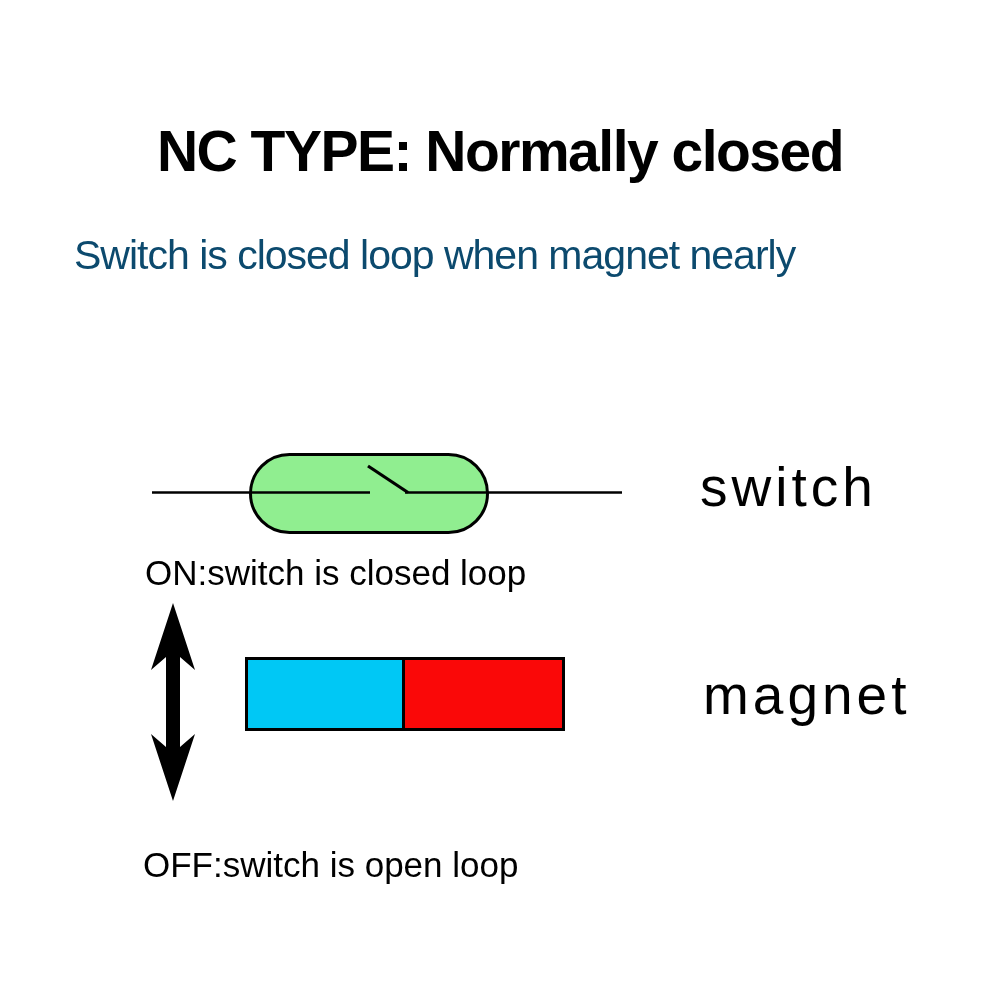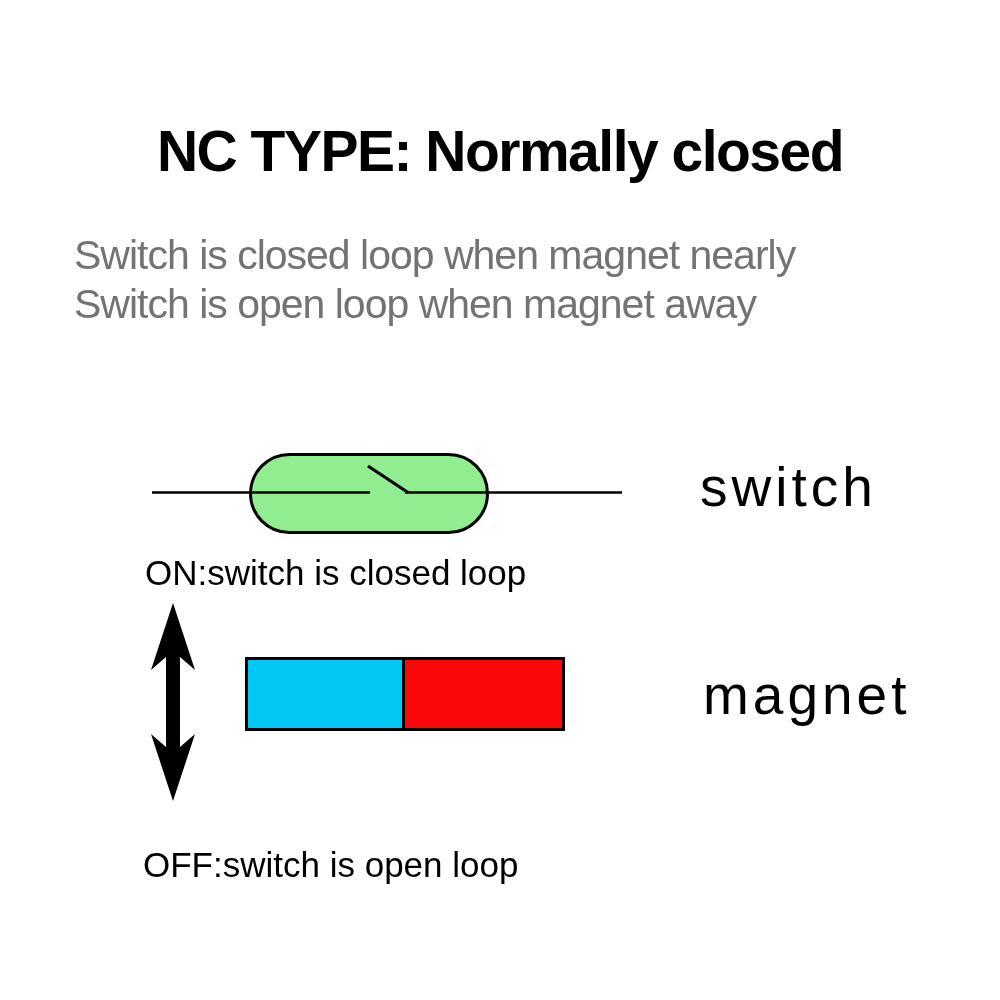--- a/index.html
+++ b/index.html
@@ -27,21 +27,21 @@
     letter-spacing: -1.5px;
     color: #000;
     white-space: nowrap;
   }
   .subtitle {
     top: 231px;
     left: 74px;
     font-size: 41px;
     letter-spacing: -1px;
     line-height: 49px;
-    color: #737373;
+    color: #0c4a6e;
     white-space: nowrap;
   }
   .state-line {
     font-size: 35px;
     color: #000;
     white-space: nowrap;
   }
   .state-line .state-word { }
   .on-line  { top: 553px; left: 145px; }
   .off-line { top: 845px; left: 143px; }
@@ -78,21 +78,20 @@
 </style>
 </head>
 <body>
 
 <div class="canvas">
 
   <div class="abs title">NC TYPE: Normally closed</div>
 
   <div class="abs subtitle">
     <div>Switch is closed loop when magnet nearly</div>
-    <div>Switch is open loop when magnet away</div>
   </div>
 
   <svg class="abs switch-svg" width="480" height="92" viewBox="0 0 480 92">
     <rect x="100.5" y="6.5" width="237" height="78" rx="39" ry="39" stroke="#000" stroke-width="3" fill="#90EE90"></rect>
     <line x1="2" y1="44.5" x2="220" y2="44.5" stroke="#000" stroke-width="2.6"></line>
     <line x1="255" y1="44.5" x2="472" y2="44.5" stroke="#000" stroke-width="2.6"></line>
     <line x1="218" y1="18" x2="258" y2="44.5" stroke="#000" stroke-width="3.2"></line>
   </svg>
 
   <div class="abs big-label switch-label">switch</div>

